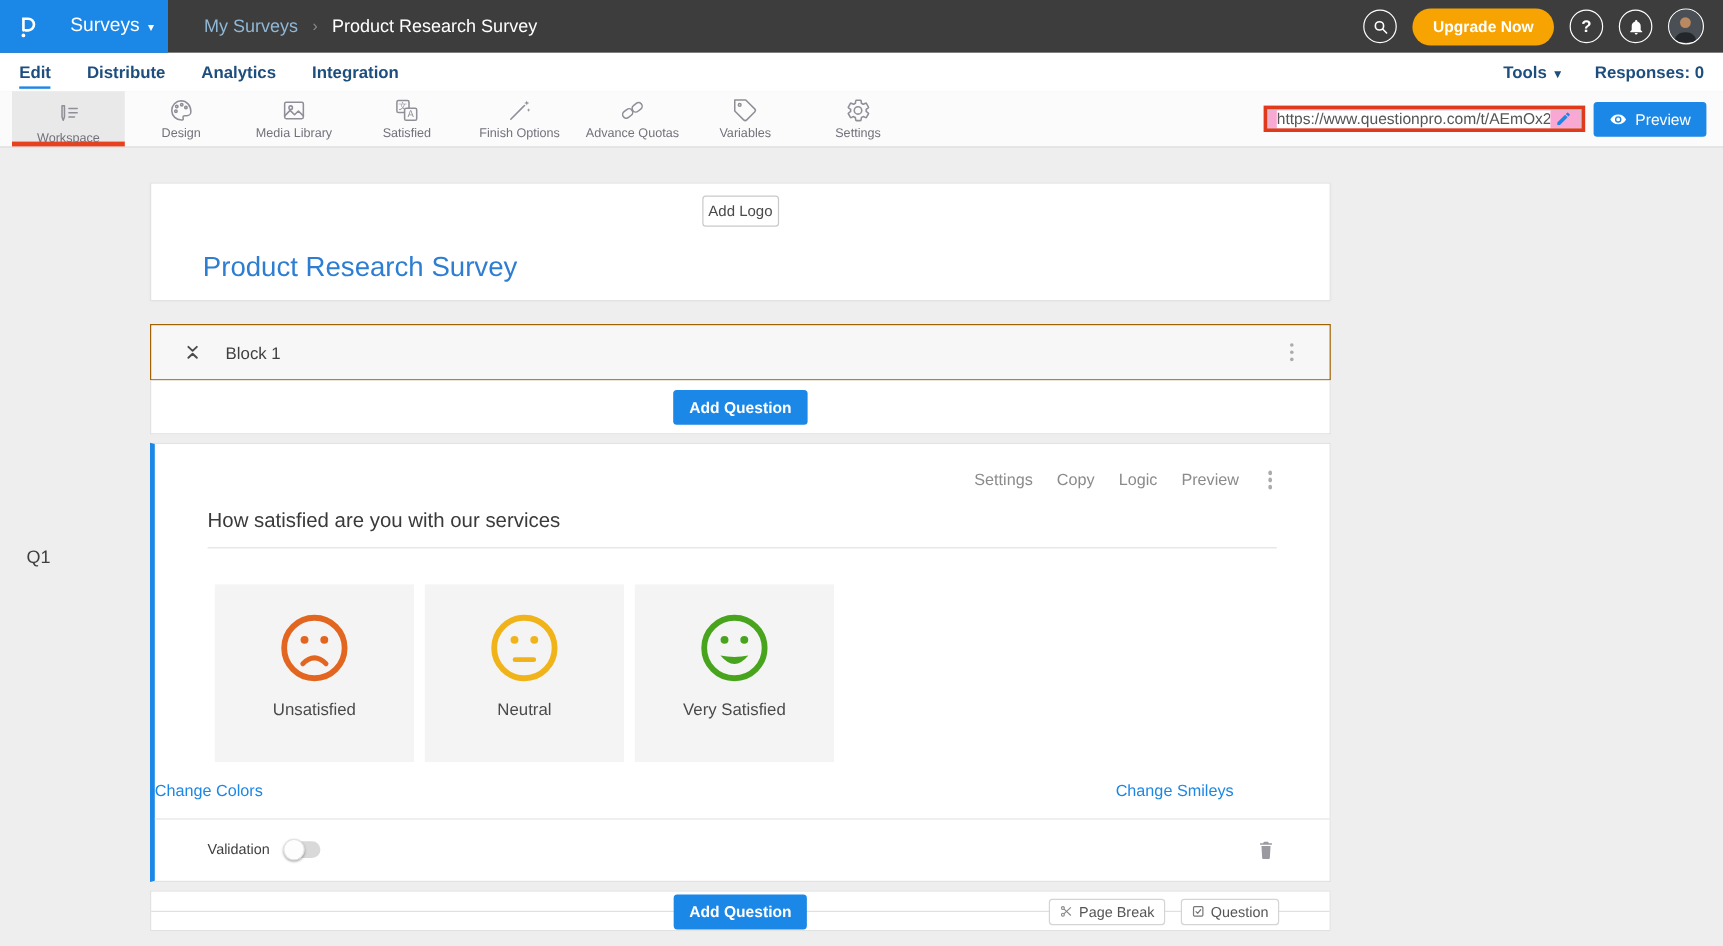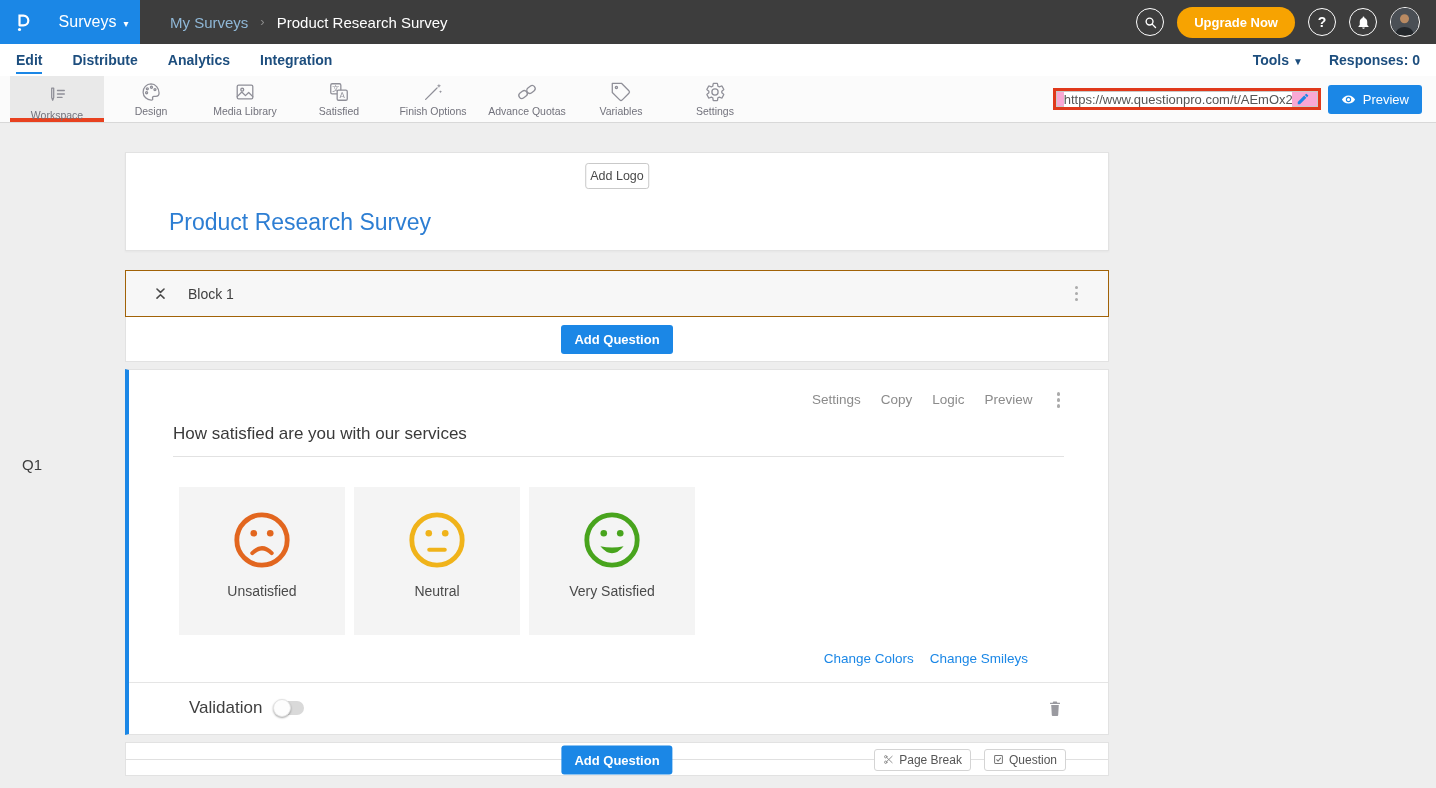--- a/index.html
+++ b/index.html
@@ -62,24 +62,24 @@
   .addq-btn { background:#1b87e6; color:#fff; font-weight:bold; font-size:13px; border:none; border-radius:3px; padding:7px 13px; cursor:pointer; font-family:"Liberation Sans",sans-serif; }
   
   .question-card { margin-top:7px; background:#fff; border:1px solid #e2e2e2; border-left:4px solid #1b87e6; }
   .q-actions { display:flex; justify-content:flex-end; align-items:center; gap:20px; padding:18px 44px 0 0; }
   .q-action { font-size:13.5px; color:#8b8b8b; cursor:pointer; }
   .q-text { margin:12px 44px 0 44px; font-size:17px; color:#3a3a3a; padding-bottom:12px; border-bottom:1px solid #e2e2e2; cursor:text; }
   .smiley-row { display:flex; gap:9px; margin:30px 44px 0 50px; }
   .smiley-card { width:166px; height:148px; background:#f4f4f4; display:flex; flex-direction:column; align-items:center; cursor:pointer; }
   .smiley-icon { margin-top:22px; display:flex; }
   .smiley-label { margin-top:12px; font-size:14px; color:#4a4a4a; }
-  .q-links { display:flex; justify-content:flex-end; gap:16px; margin:16px 80px 0 0; }
+  .q-links { display:flex; justify-content:space-between; gap:16px; margin:16px 80px 0 0; }
   .q-link { color:#1b87e6; font-size:13.5px; cursor:pointer; }
   .validation-row { margin-top:16px; border-top:1px solid #e5e5e5; height:52px; display:flex; align-items:center; }
-  .validation-label { margin-left:60px; font-size:17px; color:#3f3f3f; }
+  .validation-label { margin-left:44px; font-size:12px; color:#3f3f3f; }
   .toggle { margin-left:12px; width:30px; height:14px; background:#d9d9d9; border-radius:7px; position:relative; cursor:pointer; }
   .toggle .knob { position:absolute; left:-1px; top:-2px; width:18px; height:18px; background:#fdfdfd; border:1px solid #e3e3e3; border-radius:50%; box-shadow:0 1px 2px rgba(0,0,0,0.35); }
   .trash { margin-left:auto; margin-right:46px; display:flex; cursor:pointer; }
   
   .footer-strip { margin-top:7px; background:#fff; border:1px solid #e2e2e2; height:34px; position:relative; }
   .footer-line { position:absolute; left:0; right:0; top:16px; border-top:1px solid #e0e0e0; }
   .footer-strip .addq-btn { position:absolute; left:50%; top:17px; transform:translate(-50%,-50%); }
   .footer-chips { position:absolute; right:42px; top:17px; transform:translateY(-50%); display:flex; gap:13px; }
   .chip { background:#fff; border:1px solid #d4d4d4; border-radius:3px; padding:3px 8px; font-size:12px; color:#555; display:flex; align-items:center; gap:5px; cursor:pointer; font-family:"Liberation Sans",sans-serif; }
 </style>

